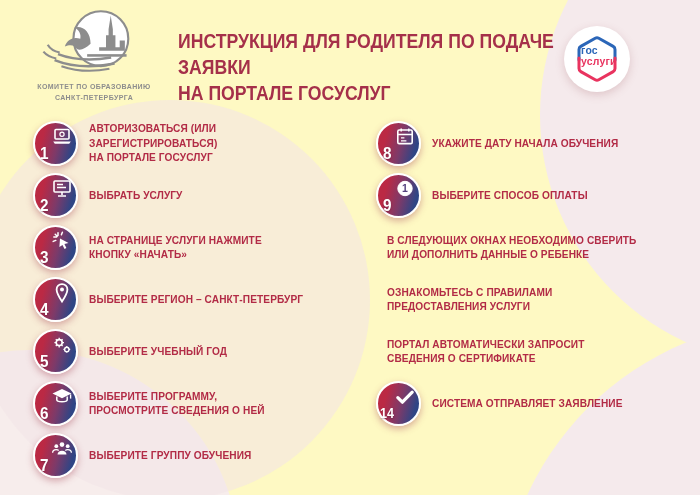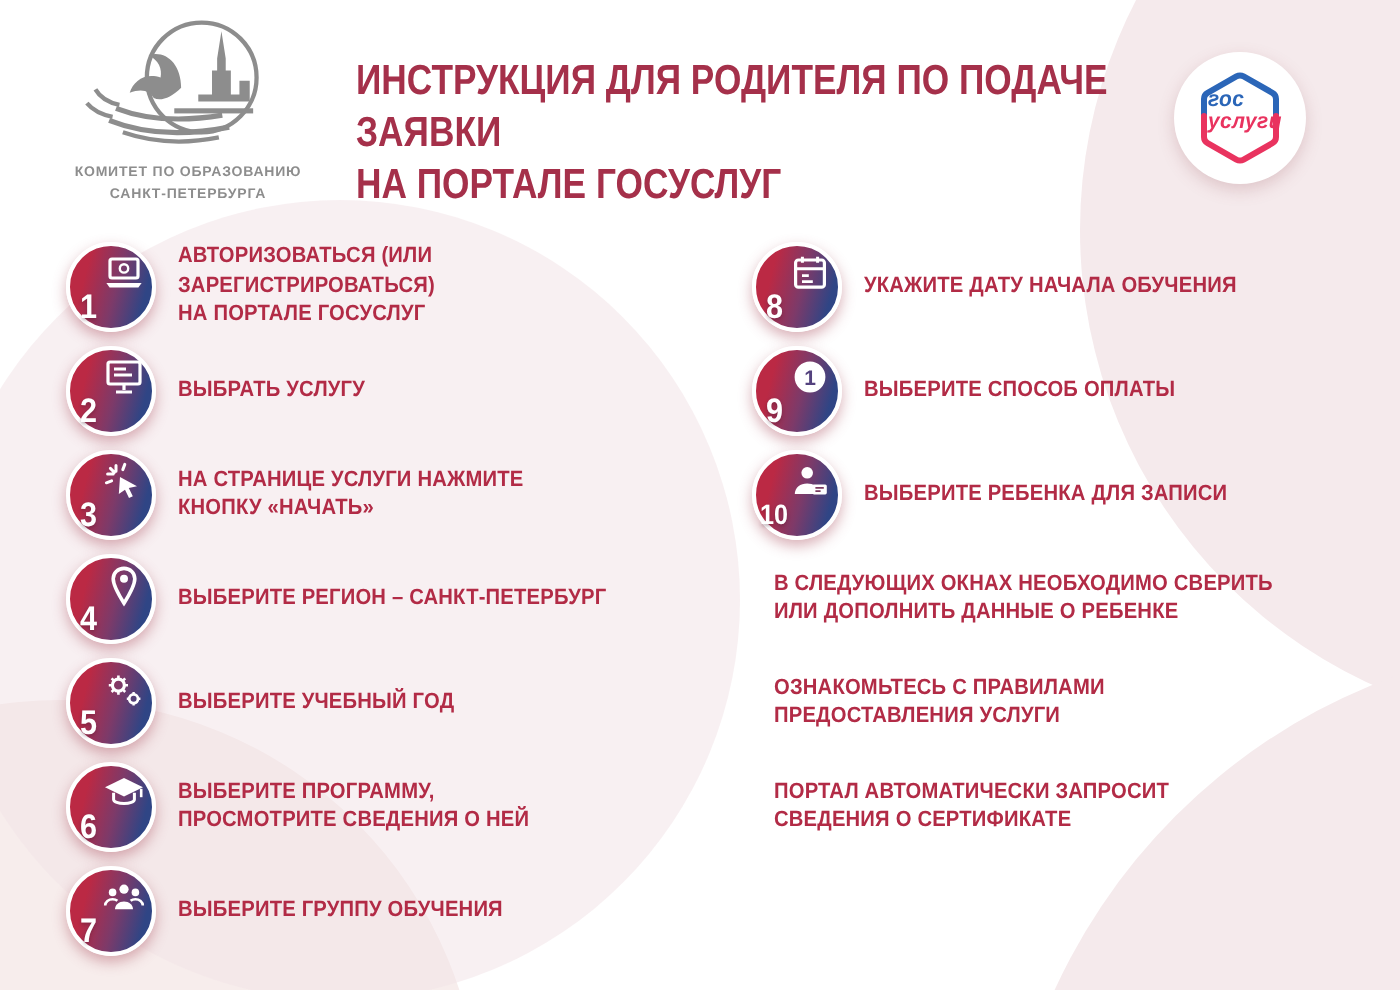--- a/index.html
+++ b/index.html
@@ -1,18 +1,18 @@
 <!DOCTYPE html>
 <html><head>
 <meta charset="utf-8">
 <style>
   html,body{margin:0;padding:0;background:#e8e8e8;}
   #poster{
     position:relative;width:700px;height:495px;overflow:hidden;
-    background:#ffffff;
+    background:#fef9c3;
     font-family:"Liberation Sans",sans-serif;
   }
   
   .blob{position:absolute;border-radius:50%;pointer-events:none;}
   .blob-tr{width:500px;height:500px;left:540px;top:-135px;background:#f5eaec;}
   .blob-br{width:600px;height:600px;left:500px;top:320px;background:#f5eaec;}
   .blob-bl{width:420px;height:420px;left:-180px;top:350px;background:#f7edec;}
   .blob-ml{width:400px;height:400px;left:-30px;top:100px;background:rgba(243,228,231,0.55);}
 
   
@@ -22,22 +22,22 @@
     margin-top:2px;font-size:7px;font-weight:bold;color:#8d8d8d;
     letter-spacing:.4px;white-space:pre-line;line-height:1.5;
   }
   .title{
     position:absolute;left:178px;top:28px;width:520px;
     font-size:21px;font-weight:bold;color:#a5304a;line-height:26px;
     white-space:pre-line;letter-spacing:0;
     transform:scaleX(.84);transform-origin:left top;
   }
   .gu-logo{
-    position:absolute;left:587px;top:26px;width:66px;height:66px;border-radius:50%;
-    background:#fff;box-shadow:0 3px 8px rgba(160,90,100,.25);font-style:italic;
+    position:absolute;left:564px;top:26px;width:66px;height:66px;border-radius:50%;
+    background:#fff;box-shadow:0 3px 8px rgba(160,90,100,.25);
   }
   .gu-logo svg{position:absolute;left:1px;top:1px;}
   .gu-text{
     position:absolute;left:17px;top:19px;font-weight:bold;font-size:11px;line-height:11px;
     letter-spacing:.2px;transform:scaleX(.95);transform-origin:left top;
   }
   .gu-line1{color:#2b66b8;display:block;}
   .gu-line2{color:#e9335f;display:block;}
 
   
@@ -238,45 +238,42 @@
           <svg viewBox="0 0 24 24">
               <circle cx="12" cy="11.5" r="7.2" fill="#fff"></circle>
               <circle cx="12" cy="11.5" r="7.2" fill="none" stroke="#fff" stroke-width="1"></circle>
               <text x="12" y="15.4" font-size="10.5" font-weight="bold" text-anchor="middle" fill="#54427e">1</text>
             </svg>
         </span>
       </div>
       <div class="label">ВЫБЕРИТЕ СПОСОБ ОПЛАТЫ</div>
     </div>
 
-    <div class="step">
-      <div class="badge">
-        <span class="num two">10</span>
-        <span class="bicon">
-          <svg viewBox="0 0 24 24" fill="#fff">
-              <circle cx="10.6" cy="7.4" r="2.9"></circle>
-              <path d="M4.4 18c0-3.3 2.8-5.3 6.2-5.3 1.5 0 2.9.4 4 1.1V18z"></path>
-              <rect x="13.2" y="13.2" width="7.2" height="5" rx="0.8"></rect>
-              <path d="M14.7 14.9h4.2M14.7 16.6h2.6" stroke="#7a3a60" stroke-width="0.9"></path>
-            </svg>
-        </span>
-      </div>
-      <div class="label">ВЫБЕРИТЕ РЕБЕНКА ДЛЯ ЗАПИСИ</div>
-    </div>
 
     <div class="step">
       <div class="label">В СЛЕДУЮЩИХ ОКНАХ НЕОБХОДИМО СВЕРИТЬ
 ИЛИ ДОПОЛНИТЬ ДАННЫЕ О РЕБЕНКЕ</div>
     </div>
 
     <div class="step">
       <div class="label">ОЗНАКОМЬТЕСЬ С ПРАВИЛАМИ
 ПРЕДОСТАВЛЕНИЯ УСЛУГИ</div>
     </div>
 
     <div class="step">
       <div class="label">ПОРТАЛ АВТОМАТИЧЕСКИ ЗАПРОСИТ
 СВЕДЕНИЯ О СЕРТИФИКАТЕ</div>
     </div>
 
+    <div class="step">
+      <div class="badge">
+        <span class="num two">14</span>
+        <span class="bicon">
+          <svg viewBox="0 0 24 24">
+              <path d="M4.8 12.6l4.6 4.6 9.8-10" fill="none" stroke="#fff" stroke-width="3.2" stroke-linecap="round" stroke-linejoin="round"></path>
+            </svg>
+        </span>
+      </div>
+      <div class="label">СИСТЕМА ОТПРАВЛЯЕТ ЗАЯВЛЕНИЕ</div>
+    </div>
 
   </div>
 </div>
 
 </body></html>

